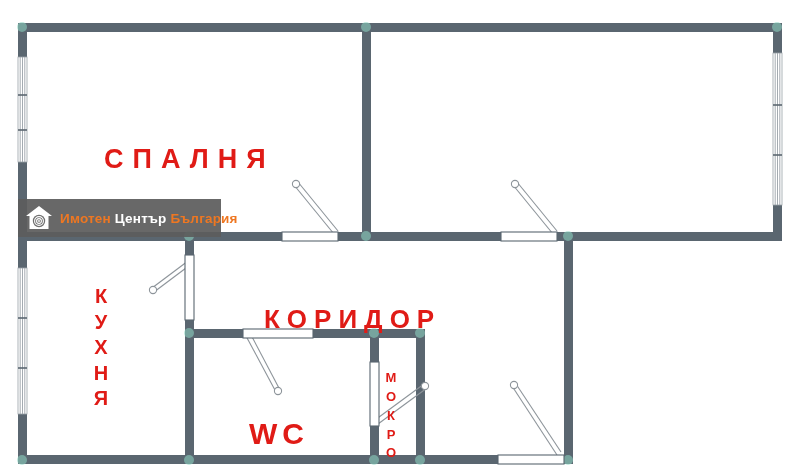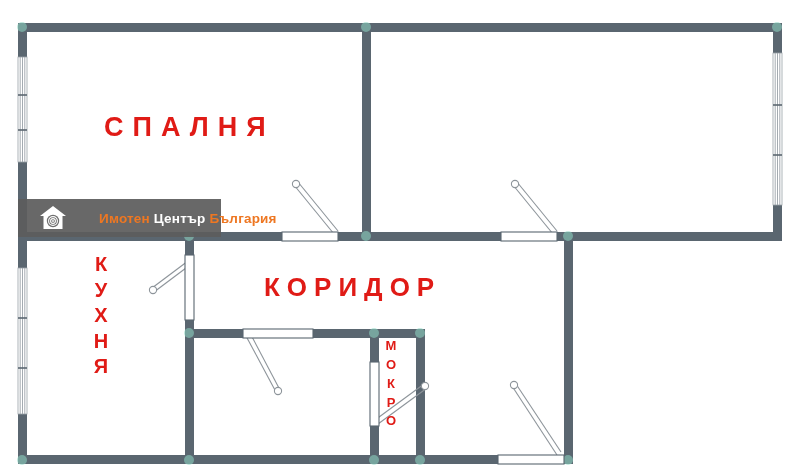--- a/index.html
+++ b/index.html
@@ -26,20 +26,21 @@
     height: 472px;
     display: block;
   }
   .room-label {
     position: absolute;
     color: #e01b16;
     font-family: "Liberation Sans", sans-serif;
     font-weight: bold;
     white-space: nowrap;
     user-select: none;
+    margin-top: 32px;
   }
   .label-big {
     font-size: 27px;
     letter-spacing: 9px;
   }
   .label-med {
     font-size: 26px;
     letter-spacing: 7px;
   }
   .label-vert {
@@ -58,23 +59,22 @@
   
   #watermark {
     position: absolute;
     left: 18px;
     top: 199px;
     width: 203px;
     height: 38px;
     background: rgba(92,92,92,0.93);
     display: flex;
     align-items: center;
-    padding-left: 20px;
+    padding-left: 6px;
     box-sizing: border-box;
-    gap: 25px;
   }
   #watermark .wm-house {
     width: 30px;
     height: 28px;
     flex: 0 0 auto;
     margin-right: 6px;
   }
   #watermark .wm-text {
     font-family: "Liberation Sans", sans-serif;
     font-weight: bold;
@@ -217,20 +217,21 @@
 
 
   <div class="room-label label-vert" style="left:88px; top:252px; width:26px;">К
 У
 Х
 Н
 Я</div>
 
   <div class="room-label label-med" style="left:264px; top:272px;">КОРИДОР</div>
 
+  <div class="room-label" style="left:249px; top:385px; font-size:30px; letter-spacing:5px;">WC</div>
 
   <div class="room-label label-small-vert" style="left:381px; top:337px; width:20px;">М
 О
 К
 Р
 О</div>
 
   <div id="watermark">
     <svg class="wm-house" viewBox="0 0 30 28">
       <path d="M15 2 L28 12 L24.5 12 L24.5 25 L5.5 25 L5.5 12 L2 12 Z" fill="#ffffff"></path>

